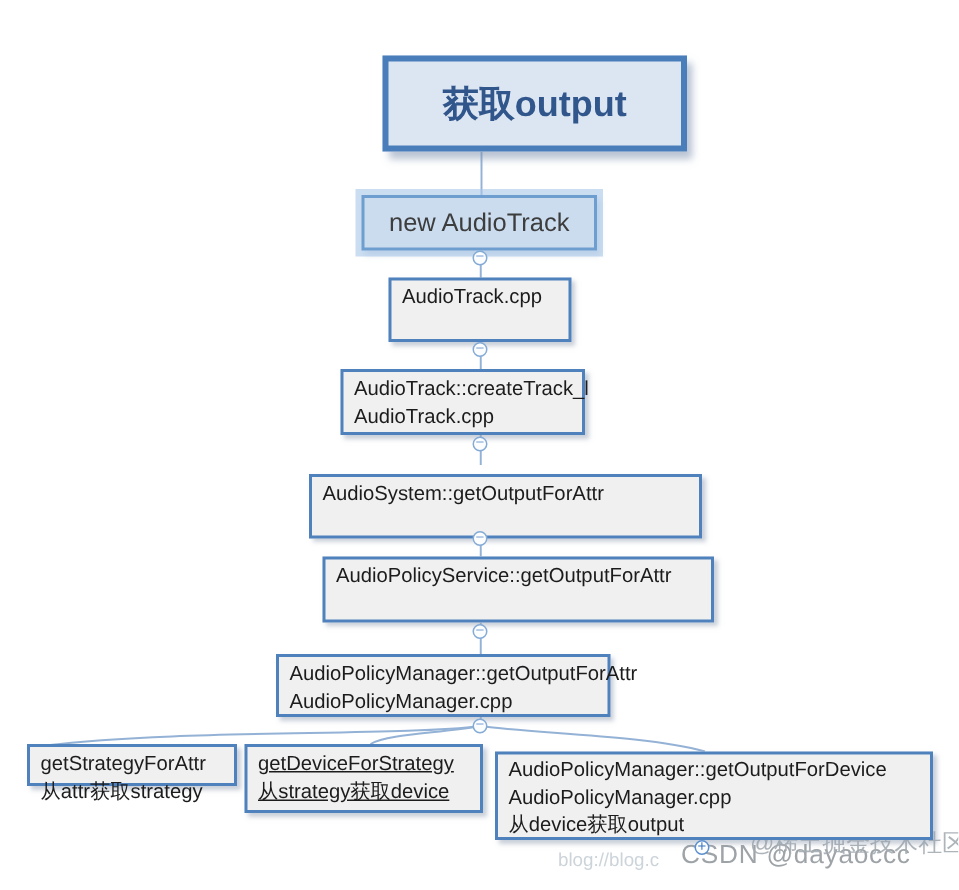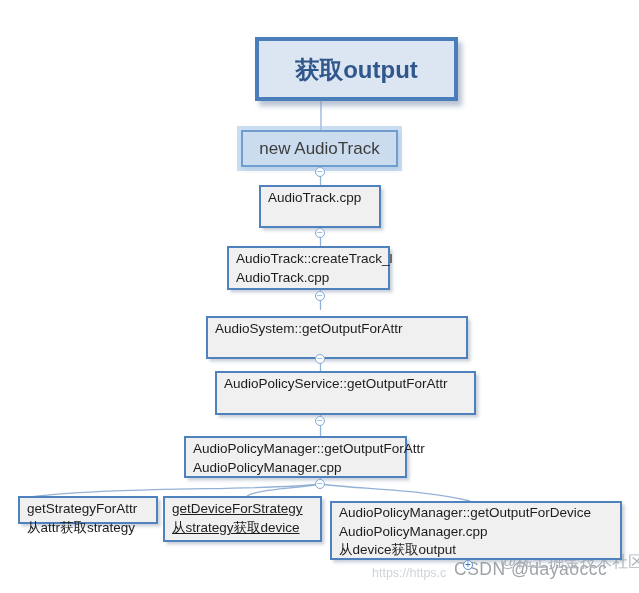--- a/index.html
+++ b/index.html
@@ -78,21 +78,21 @@
       <path d="M320.5 290 L320.5 310"></path>
       <path d="M320.5 353 L320.5 371"></path>
       <path d="M320.5 415 L320.5 436"></path>
       <path d="M320.5 478 L320.5 484"></path>
       <path d="M320.5 484 C 265 491, 120 486, 30 497"></path>
       <path d="M320.5 484 C 293 489, 259 489, 247 496"></path>
       <path d="M320.5 484 C 355 489, 430 490, 470 501"></path>
     </g>
   </svg>
 
-  <div class="wm wm-url">https://https.c</div>
+  <div class="wm wm-url">blog://blog.c</div>
   <div class="wm wm-csdn">CSDN @dayaoccc</div>
   <div class="wm wm-comm">@稀土掘金技术社区</div>
 
   <div class="node root" id="n-root">
     <span>获取output</span>
   </div>
 
   <div class="node selected" id="n-sel">
     <span>new AudioTrack</span>
   </div>

